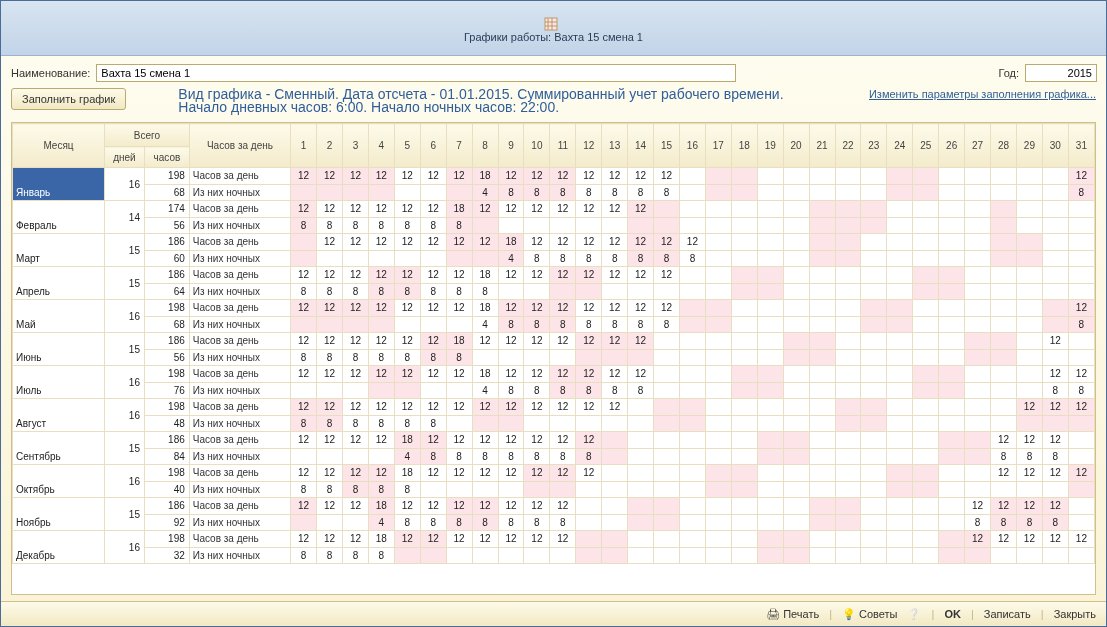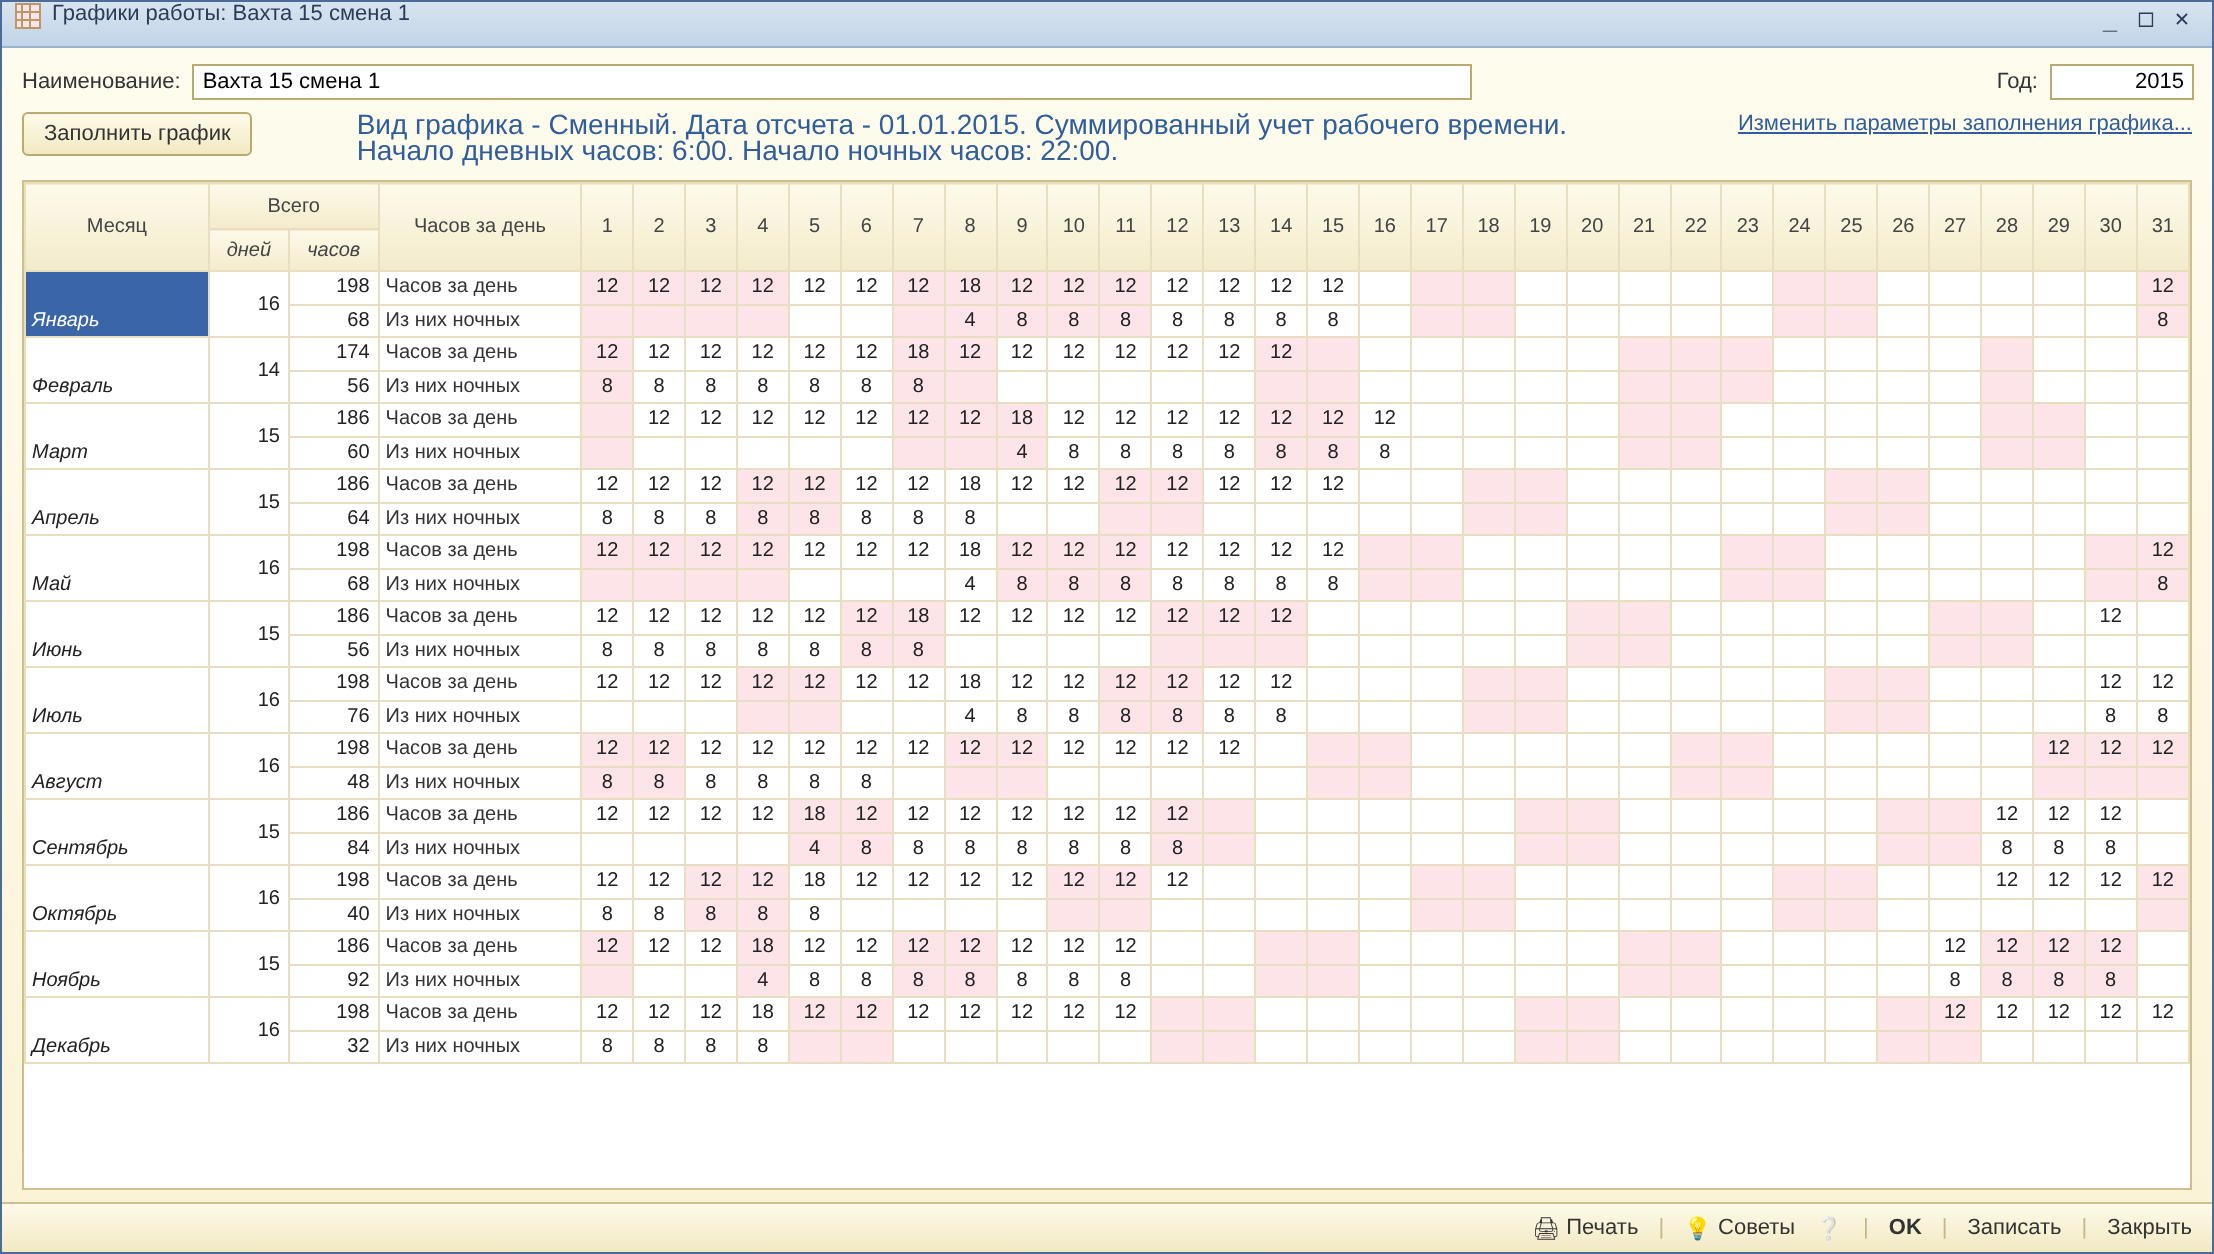--- a/index.html
+++ b/index.html
@@ -1,44 +1,44 @@
 <!DOCTYPE html>
 <html><head>
 <meta charset="utf-8">
 <style>
 html,body{margin:0;padding:0;font-family:Arial,Tahoma,sans-serif;font-size:11px;color:#222;background:#fff;}
 .window{width:1107px;height:627px;border:1px solid #4b6c98;box-sizing:border-box;display:flex;flex-direction:column;background:#fff;}
-.titlebar{height:22px;background:linear-gradient(#d8e4f0,#c2d4e8);display:flex;align-items:flex-start;padding:0 6px;border-bottom:1px solid #9bb3cd;color:#2a3d56;}
+.titlebar{height:22px;background:linear-gradient(#d8e4f0,#c2d4e8);display:flex;align-items:center;padding:16px 6px;border-bottom:1px solid #9bb3cd;color:#2a3d56;flex-direction:column;}
 .titlebar .icon{width:14px;height:14px;margin-right:5px;display:inline-flex;align-items:center;justify-content:center;}
 .titlebar .title{flex:1;font-weight:normal;}
 .winbtn{width:18px;height:16px;display:inline-flex;align-items:center;justify-content:center;font-family:monospace;font-size:12px;color:#2a3d56;}
 .body{flex:1;background:linear-gradient(#fefcee,#faf3d6);display:flex;flex-direction:column;overflow:hidden;}
 .toprow{display:flex;align-items:center;padding:8px 10px 6px 10px;}
 .label{margin-right:6px;color:#333;}
 input[type=text]{border:1px solid #b9aa70;background:#fff;padding:2px 4px;height:18px;font-size:11px;box-sizing:border-box;}
 .name-input{flex:1;max-width:640px;}
 .year-wrap{margin-left:auto;display:flex;align-items:center;}
 .year-input{width:72px;text-align:right;padding-right:14px;position:relative;}
 .spinner{display:inline-flex;flex-direction:column;margin-left:-14px;border:1px solid #b9aa70;border-left:none;background:#f4efd9;}
 .spinbtn{width:12px;height:8px;font-size:7px;display:flex;align-items:center;justify-content:center;color:#666;}
 .secondrow{display:flex;align-items:flex-start;padding:0 10px 8px 10px;gap:32px;}
 .btn{border:1px solid #b9aa70;background:linear-gradient(#fdfae9,#f2e9c3);border-radius:3px;padding:4px 10px;font-size:11px;color:#333;}
 .info{margin-left:20px;color:#2f5e9b;font-size:14px;line-height:13px;max-width:610px;}
 .link{color:#2f5e9b;text-decoration:underline;margin-left:auto;text-align:right;font-size:11px;line-height:13px;cursor:pointer;}
 .tablewrap{flex:1;overflow:auto;margin:0 10px 6px 10px;border:1px solid #cfc08a;background:#fff;}
 table{border-collapse:collapse;width:100%;table-layout:fixed;}
 th,td{border:1px solid #e7dfc0;font-size:10px;padding:2px 3px;background:#fff;}
 th{background:linear-gradient(#fdfae9,#f3ebcb);font-weight:normal;color:#444;text-align:center;height:18px;}
-th.sub{height:16px;font-style:italic;}
+th.sub{height:16px;}
 col.month{width:78px;}
 col.days{width:34px;}
 col.hours{width:38px;}
 col.label{width:86px;}
 col.day{width:22px;}
-td.month{background:#fff;vertical-align:top;padding-top:19px;font-style:italic;}
+td.month{background:#fff;vertical-align:top;padding-top:19px;}
 td.month.sel{background:#3a66a8;color:#fff;}
 td.num{text-align:right;padding-right:4px;}
 td.daylbl{white-space:nowrap;color:#333;}
 td.c{text-align:center;}
 td.pink{background:#fde4e8;}
 .bottombar{height:24px;background:linear-gradient(#fdfae9,#f2e9c3);border-top:1px solid #cfc08a;display:flex;align-items:center;justify-content:flex-end;padding:0 10px;gap:10px;}
 .bbtn{display:inline-flex;align-items:center;gap:3px;color:#333;font-size:11px;}
 .bbtn .ico{width:14px;height:14px;display:inline-flex;align-items:center;justify-content:center;}
 .sep{color:#c4b78a;}
 </style>

